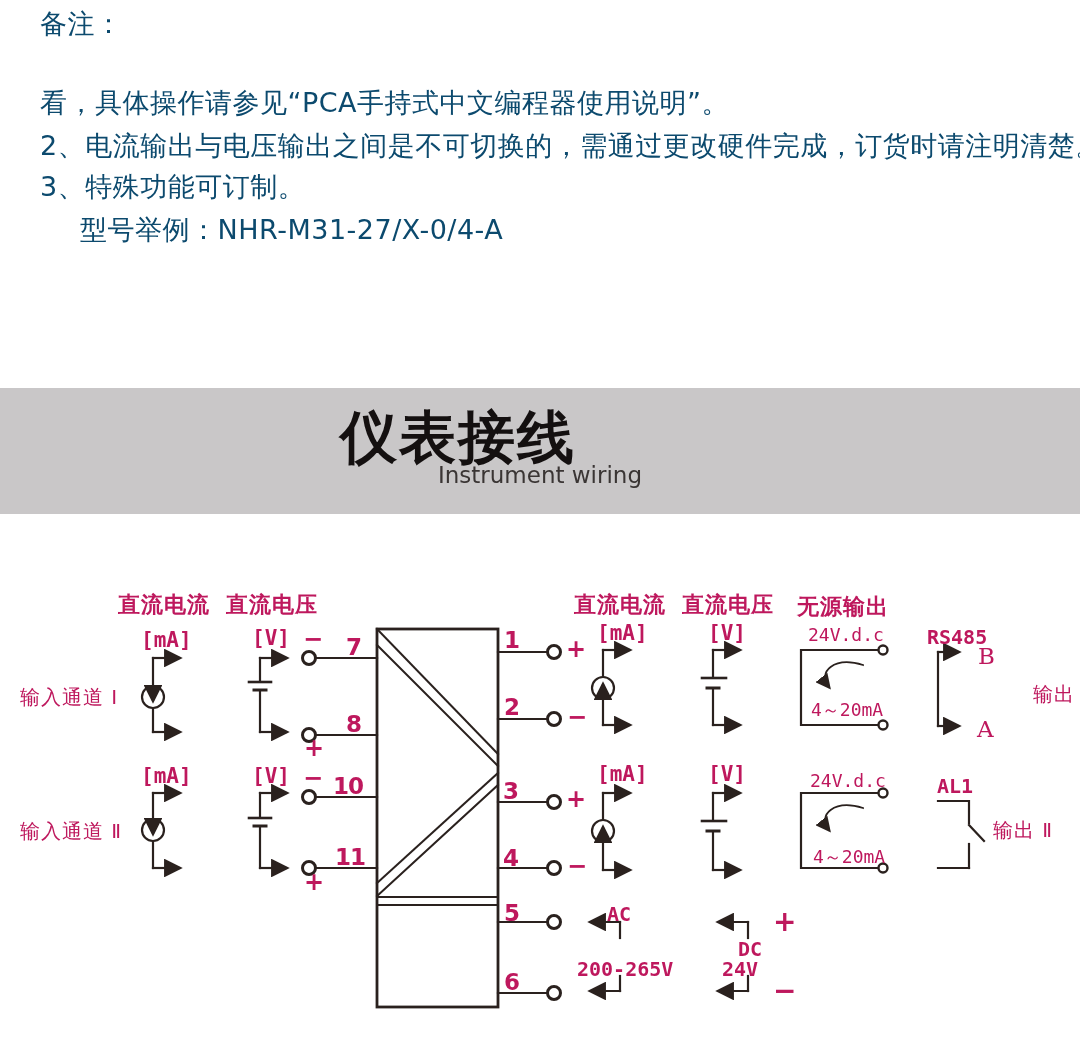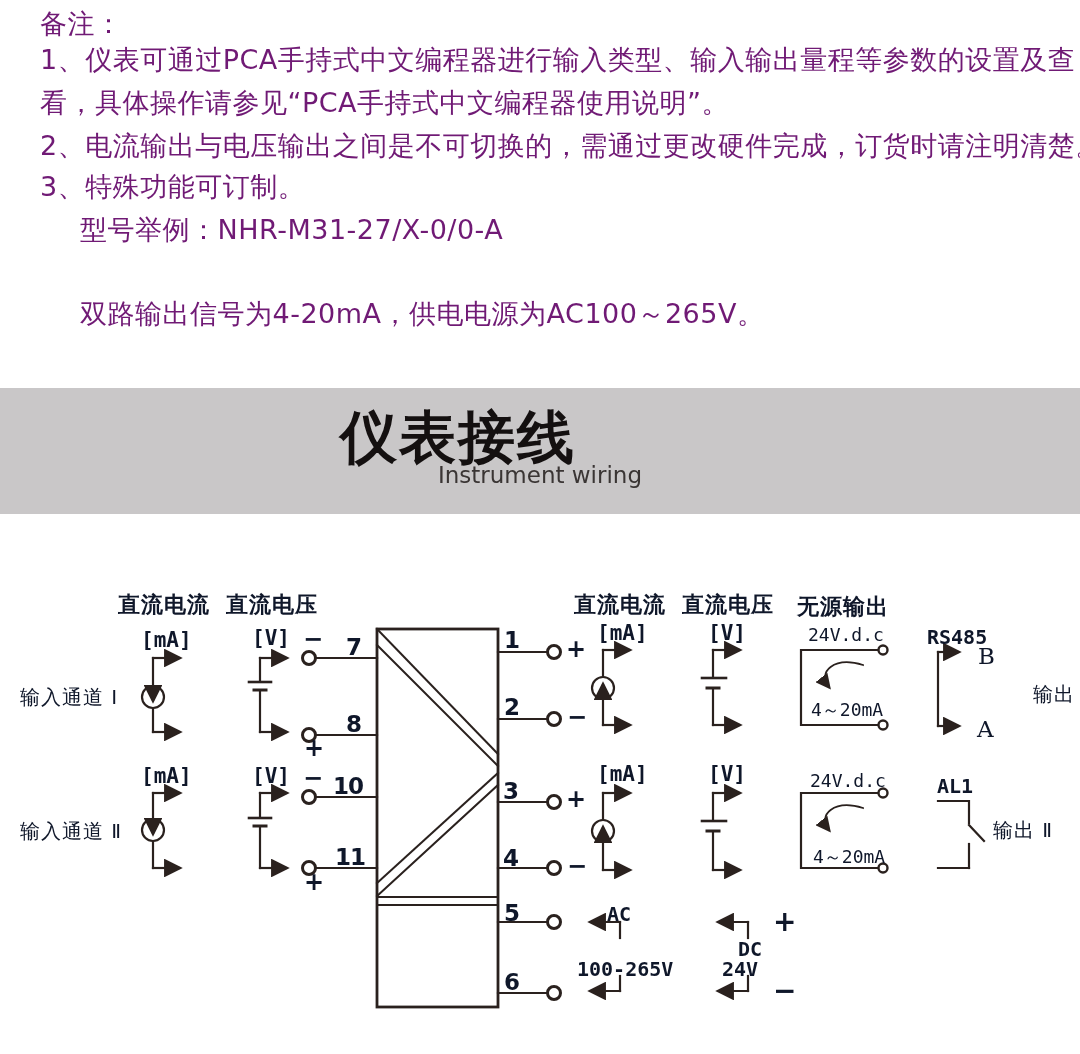--- a/index.html
+++ b/index.html
@@ -1,52 +1,50 @@
 <!DOCTYPE html>
 <html><head>
 <meta charset="utf-8">
 <style>
   html,body{margin:0;padding:0;background:#ffffff;}
   .page{position:relative;width:1080px;height:1054px;background:#ffffff;overflow:hidden;
         font-family:"DejaVu Sans","Liberation Sans",sans-serif;color:#221b18;}
   
   .nline{position:absolute;font-size:27px;font-weight:500;letter-spacing:0.5px;
-         white-space:nowrap;color:#701a75;}
+         white-space:nowrap;color:#0c4a6e;}
   
   .banner{position:absolute;left:0;top:388px;width:1080px;height:126px;background:#c9c7c8;}
   .banner-title{position:absolute;left:0;top:400px;width:916px;text-align:center;
                 font-size:57px;font-weight:700;letter-spacing:2px;color:#141010;}
   .banner-sub{position:absolute;left:0;top:462px;width:1080px;text-align:center;
               font-size:23px;font-weight:500;letter-spacing:0px;color:#3a3534;}
   
-  .dt{position:absolute;white-space:nowrap;color:#0f172a;line-height:1;}
+  .dt{position:absolute;white-space:nowrap;color:#be185d;line-height:1;}
   .hdr{font-size:22px;font-weight:600;letter-spacing:1px;}
   .mono{font-family:"DejaVu Sans Mono","Liberation Mono",monospace;}
   .unit{font-size:21px;font-weight:600;}
   .chan{font-size:20px;font-weight:500;letter-spacing:1px;}
   .num{font-size:23px;font-weight:700;letter-spacing:-1px;}
   .sign{font-size:24px;font-weight:700;}
   .psign{font-size:28px;font-weight:700;}
   .small-lbl{font-size:18px;font-weight:400;}
   .mid-lbl{font-size:20px;font-weight:600;}
   .serif{font-family:"DejaVu Serif","Liberation Serif",serif;font-size:23px;font-weight:500;}
   svg{position:absolute;left:0;top:514px;}
 </style>
 </head>
 <body>
 
 <div class="page">
 
   <div class="nline" style="left:40px;top:6px">备注：</div>
-  <div class="nline" style="left:40px;top:42px">1、仪表可通过PCA手持式中文编程器进行输入类型、输入输出量程等参数的设置及查</div>
   <div class="nline" style="left:40px;top:85px">看，具体操作请参见“PCA手持式中文编程器使用说明”。</div>
   <div class="nline" style="left:40px;top:128px">2、电流输出与电压输出之间是不可切换的，需通过更改硬件完成，订货时请注明清楚。</div>
   <div class="nline" style="left:40px;top:169px">3、特殊功能可订制。</div>
-  <div class="nline" style="left:80px;top:212px">型号举例：NHR-M31-27/X-0/0-A</div>
-  <div class="nline" style="left:80px;top:296px">双路输出信号为4-20mA，供电电源为AC100～265V。</div>
+  <div class="nline" style="left:80px;top:212px">型号举例：NHR-M31-27/X-0/4-A</div>
 
   <div class="banner"></div>
   <div class="banner-title">仪表接线</div>
   <div class="banner-sub">Instrument wiring</div>
 
   <svg width="1080" height="540" viewBox="0 0 1080 540">
     <defs>
       <marker id="arr" viewBox="0 0 10 10" refX="8" refY="5" markerWidth="8.5" markerHeight="8.5" orient="auto">
         <path d="M0,0 L10,5 L0,10 z" fill="#2a211e"></path>
       </marker>
@@ -241,19 +239,19 @@
   <div class="dt mono small-lbl" style="left:811px;top:701px">4～20mA</div>
   <div class="dt mono small-lbl" style="left:810px;top:772px">24V.d.c</div>
   <div class="dt mono small-lbl" style="left:813px;top:848px">4～20mA</div>
 
   <div class="dt mono mid-lbl" style="left:927px;top:627px">RS485</div>
   <div class="dt serif" style="left:978px;top:645px">B</div>
   <div class="dt serif" style="left:977px;top:718px">A</div>
   <div class="dt mono mid-lbl" style="left:937px;top:776px">AL1</div>
 
   <div class="dt mono mid-lbl" style="left:607px;top:904px">AC</div>
-  <div class="dt mono mid-lbl" style="left:577px;top:959px">100-265V</div>
+  <div class="dt mono mid-lbl" style="left:577px;top:959px">200-265V</div>
   <div class="dt mono mid-lbl" style="left:738px;top:939px">DC</div>
   <div class="dt mono mid-lbl" style="left:722px;top:959px">24V</div>
   <div class="dt psign" style="left:773px;top:908px">+</div>
   <div class="dt psign" style="left:773px;top:977px">−</div>
 
 </div>
 
 </body></html>

